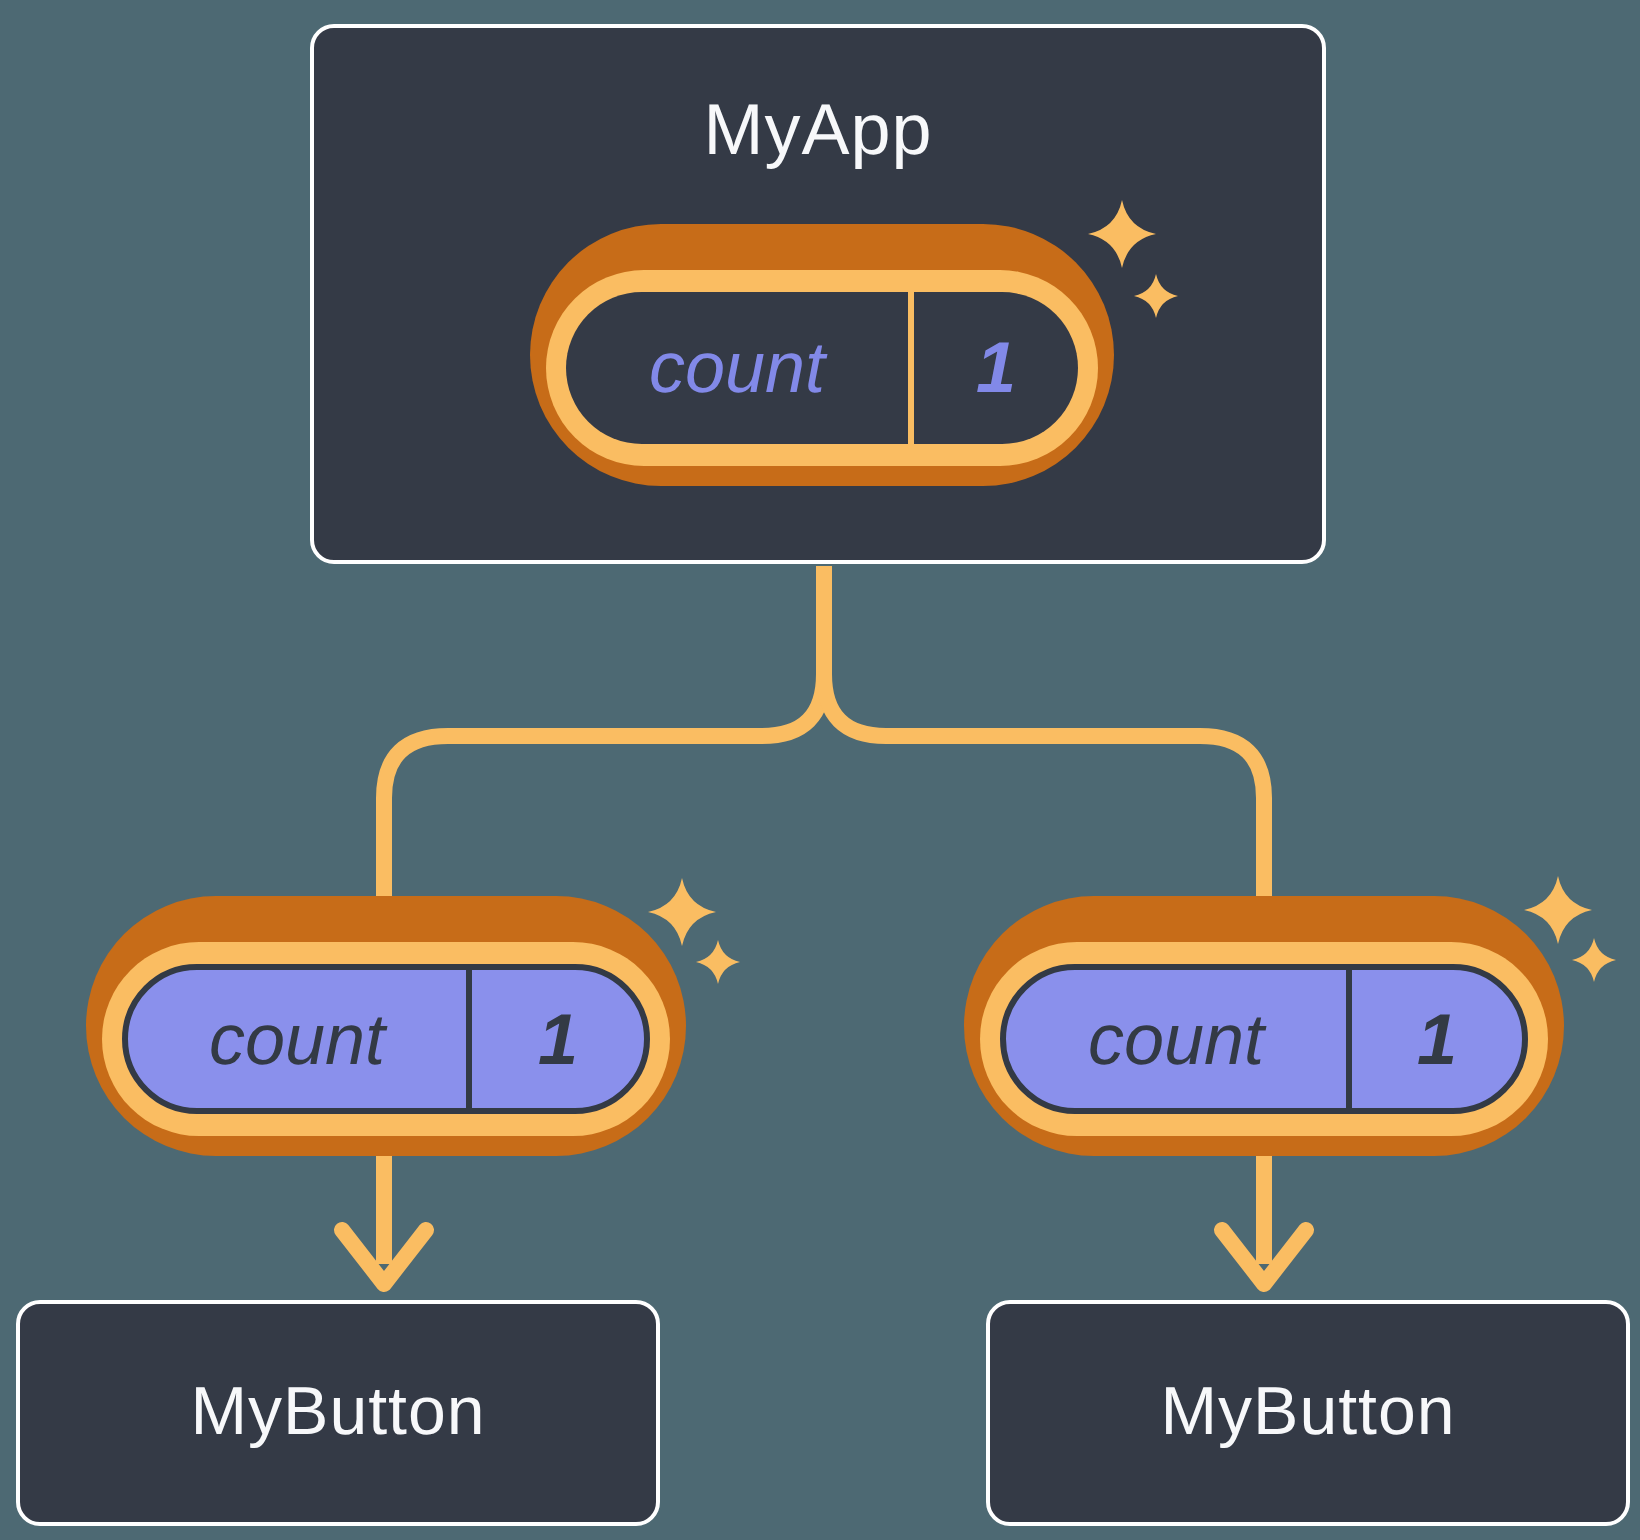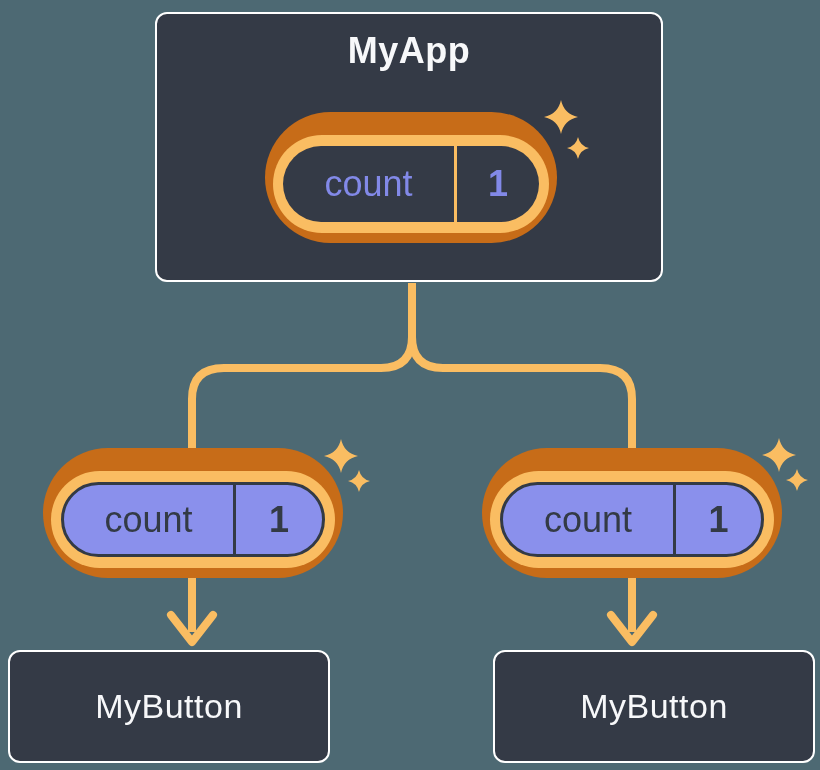--- a/index.html
+++ b/index.html
@@ -36,28 +36,29 @@
   }
   .card.root{left:155px;top:12px;width:508px;height:270px;display:block;}
   .card.child-left{left:8px;top:650px;width:322px;height:113px;}
   .card.child-right{left:493px;top:650px;width:322px;height:113px;}
 
   .card-title{
     color:var(--title-text);
     font-size:36px;font-weight:500;letter-spacing:.5px;
     text-align:center;
   }
-  .card.root .card-title{margin-top:16px;font-weight:bold;}
+  .card.root .card-title{margin-top:30px;}
 
   
   .pill-outer{
     position:absolute;z-index:3;box-sizing:border-box;
     background:var(--orange-dark);
     border-radius:999px;
     padding:23px 8px 10px 8px;
+    font-style:italic;
   }
   .pill-band{
     background:var(--orange-light);
     border-radius:999px;
     padding:11px 10px;
     height:100%;box-sizing:border-box;
   }
   .pill-inner{
     border-radius:999px;
     height:100%;box-sizing:border-box;

